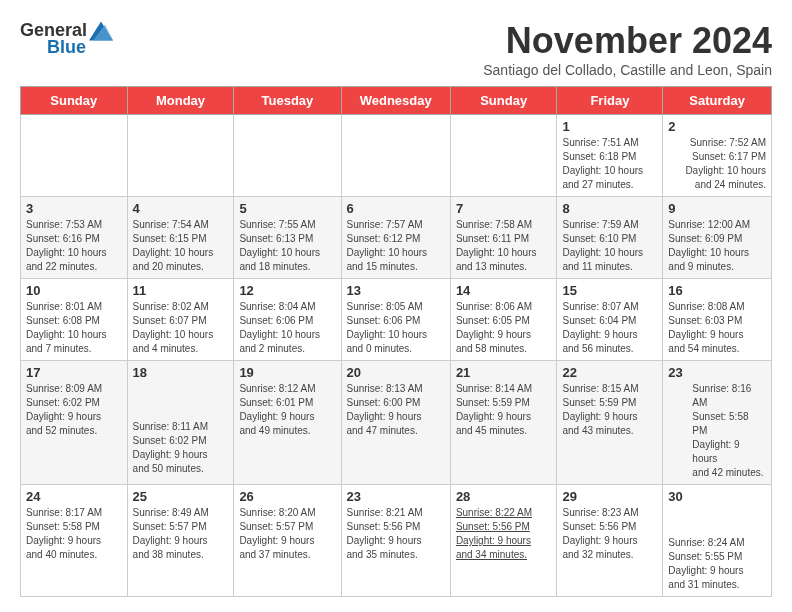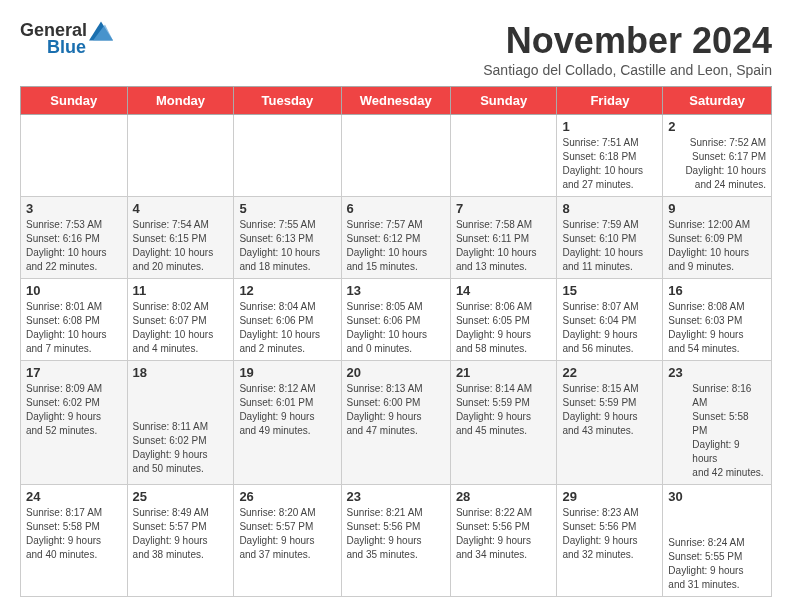--- a/index.html
+++ b/index.html
@@ -328,21 +328,21 @@
         </td>
         <td>
           <span class="day-num">23</span>
           <div class="day-info" style="white-space: pre-line;">Sunrise: 8:21 AM
 Sunset: 5:56 PM
 Daylight: 9 hours
 and 35 minutes.</div>
         </td>
         <td>
           <span class="day-num">28</span>
-          <div class="day-info" style="white-space: pre-line;">Sunrise: 8:22 AM
+          <div class="day-info" style="white-space: pre-line; text-decoration: underline;">Sunrise: 8:22 AM
 Sunset: 5:56 PM
 Daylight: 9 hours
 and 34 minutes.</div>
         </td>
         <td>
           <span class="day-num">29</span>
           <div class="day-info" style="white-space: pre-line;">Sunrise: 8:23 AM
 Sunset: 5:56 PM
 Daylight: 9 hours
 and 32 minutes.</div>

